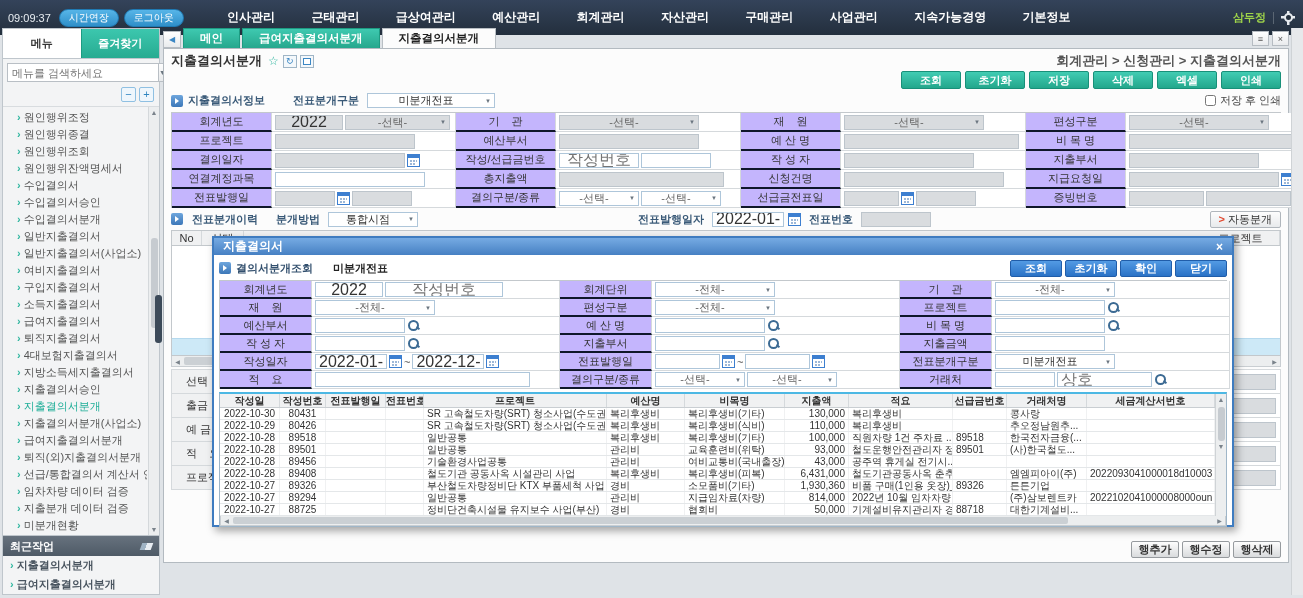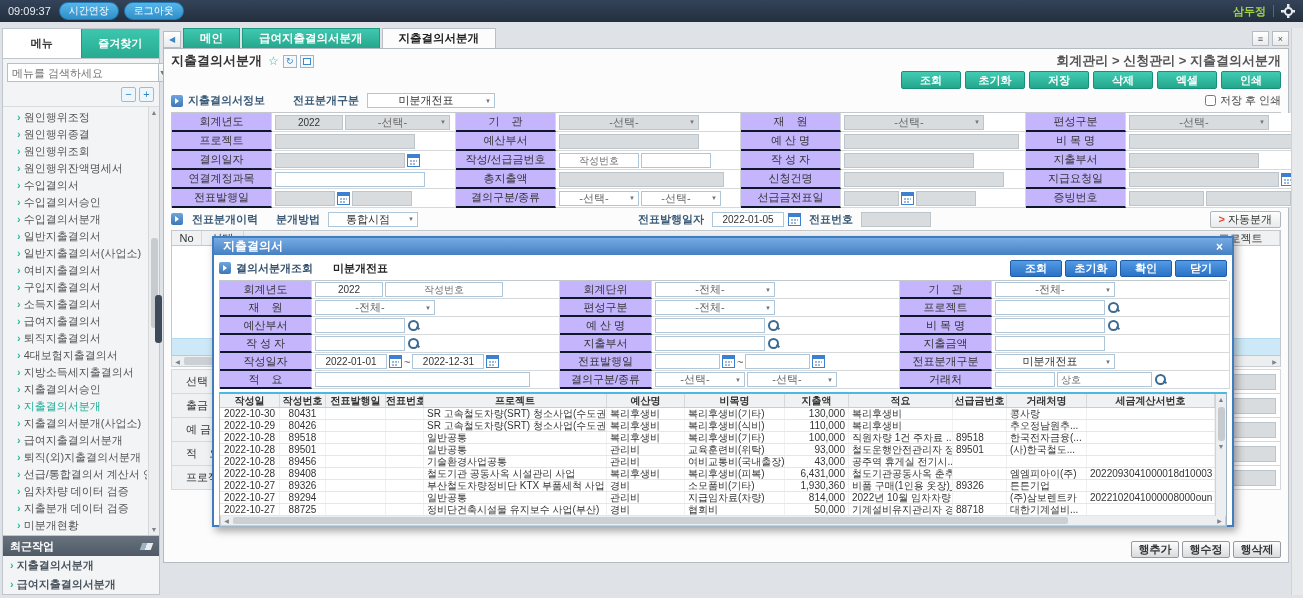--- a/index.html
+++ b/index.html
@@ -1,20 +1,20 @@
 <!DOCTYPE html>
 <html><head>
 <meta charset="utf-8">
 <style>
   * { box-sizing: border-box; margin:0; padding:0; }
   body { font-family:"Liberation Sans","DejaVu Sans",sans-serif; background:#9aa3ab; }
   #app { position:relative; width:1303px; height:598px; background:#dfe3e7; overflow:hidden; font-size:11px; color:#333; }
 
   
-  .topbar { position:absolute; top:0; left:0; right:0; height:22px; background:linear-gradient(#34435a,#232f3d); display:flex; align-items:center; color:#fff; padding:0 8px; }
+  .topbar { position:absolute; top:0; left:0; right:0; height:35px; background:linear-gradient(#34435a,#232f3d); display:flex; align-items:center; color:#fff; padding:0 8px; }
   .topbar .time { font-size:11px; color:#e8edf2; margin-right:8px; }
   .pill { background:linear-gradient(#57b5e8,#2f8fc9); border:1px solid #1f79b2; border-radius:9px; color:#fff; font-size:10px; padding:1px 9px; margin-right:5px; cursor:pointer; }
   .topmenu { flex:1; display:flex; justify-content:space-around; max-width:880px; margin:0 30px 0 20px; }
   .topmenu .tm { color:#fff; font-weight:bold; font-size:12px; cursor:pointer; white-space:nowrap; }
   .top-right { margin-left:auto; display:flex; align-items:center; gap:7px; }
   .user { color:#9fd44a; font-weight:bold; font-size:11px; }
   .top-sep { width:1px; height:12px; background:#55платно636f; background:#5a6673; }
   .gear-icon { position:relative; width:14px; height:14px; display:inline-block;
     background:linear-gradient(#e6eaee,#e6eaee) center/14px 2.5px no-repeat,linear-gradient(#e6eaee,#e6eaee) center/2.5px 14px no-repeat; cursor:pointer;}
   .gear-icon::before { content:""; position:absolute; inset:2.5px; border:2.5px solid #e6eaee; border-radius:50%; background:#232f3d; }
@@ -69,21 +69,21 @@
   .sec-marker::after { content:""; position:absolute; left:4px; top:3px; border-left:4px solid #fff; border-top:3px solid transparent; border-bottom:3px solid transparent; }
   .sec-title { font-weight:bold; color:#3a5a78; margin-right:28px; }
   .inline-lab { color:#3a5a78; font-weight:bold; margin-right:8px; }
   .chk-wrap { margin-left:auto; display:flex; align-items:center; gap:4px; color:#444;padding-left:24px; }
   .chk-wrap input { width:11px; height:11px; }
 
   
   .fgrid { display:grid; grid-template-columns:100px 184px 100px 185px 100px 185px 100px 185px; border:1px solid #c3c8cc; border-bottom:none; margin-top:2px; background:#fff; }
   .fl { background:#c4b5fd; border-right:1px solid #d5d9dc; border-bottom:2px solid #0f172a; height:19px; display:flex; align-items:center; justify-content:center; white-space:pre; color:#333; }
   .fc { border-right:1px solid #d5d9dc; border-bottom:1px solid #d5d9dc; height:19px; display:flex; align-items:center; gap:2px; padding:0 3px; background:#fff; }
-  .inp { height:15px; border:1px solid #aec6da; background:#fff; font-size:10px; padding:0 3px; font-family:inherit; color:#333; }
+  .inp { height:15px; border:1px solid #aec6da; background:#fff; font-size:16px; padding:0 3px; font-family:inherit; color:#333; }
   .inp.dis { background:#d9dcdf; border-color:#bdc5cc; }
   .ctr { text-align:center; }
   .sel { height:15px; border:1px solid #aec6da; background:#fff; display:inline-flex; align-items:center; justify-content:space-between; padding:0 3px; color:#666; cursor:pointer; }
   .sel.dis { background:#d9dcdf; border-color:#bdc5cc; }
   .sel-arrow { font-size:6px; color:#6b7680; margin-left:4px; }
   .sel-text { white-space:nowrap; overflow:hidden; }
   .cal-icon { width:13px; height:13px; border:1px solid #3d7fd0; background:#fff; position:relative; display:inline-block; flex:none; cursor:pointer; }
   .cal-icon::before { content:""; position:absolute; top:0; left:0; right:0; height:3px; background:#3d7fd0; }
   .cal-icon::after { content:""; position:absolute; left:2px; top:5px; width:7px; height:5px;
      background:linear-gradient(#9db8d8,#9db8d8) 0 0/2px 2px no-repeat,linear-gradient(#9db8d8,#9db8d8) 3px 0/2px 2px no-repeat,linear-gradient(#9db8d8,#9db8d8) 6px 0/2px 2px no-repeat,linear-gradient(#9db8d8,#9db8d8) 0 3px/2px 2px no-repeat,linear-gradient(#9db8d8,#9db8d8) 3px 3px/2px 2px no-repeat; }
@@ -154,20 +154,33 @@
 </style>
 </head>
 <body>
 
 <div id="app">
 
   <div class="topbar">
     <span class="time">09:09:37</span>
     <button class="pill">시간연장</button>
     <button class="pill">로그아웃</button>
+    <div class="topmenu">
+
+    <span class="tm">인사관리</span>
+        <span class="tm">근태관리</span>
+        <span class="tm">급상여관리</span>
+        <span class="tm">예산관리</span>
+        <span class="tm">회계관리</span>
+        <span class="tm">자산관리</span>
+        <span class="tm">구매관리</span>
+        <span class="tm">사업관리</span>
+        <span class="tm">지속가능경영</span>
+        <span class="tm">기본정보</span>
+      </div>
     <div class="top-right">
       <span class="user">삼두정</span>
       <span class="top-sep"></span>
       <span class="gear-icon"></span>
     </div>
   </div>
 
   <div class="sidebar">
     <div class="side-tabs">
       <div class="side-tab cur">메뉴</div>

